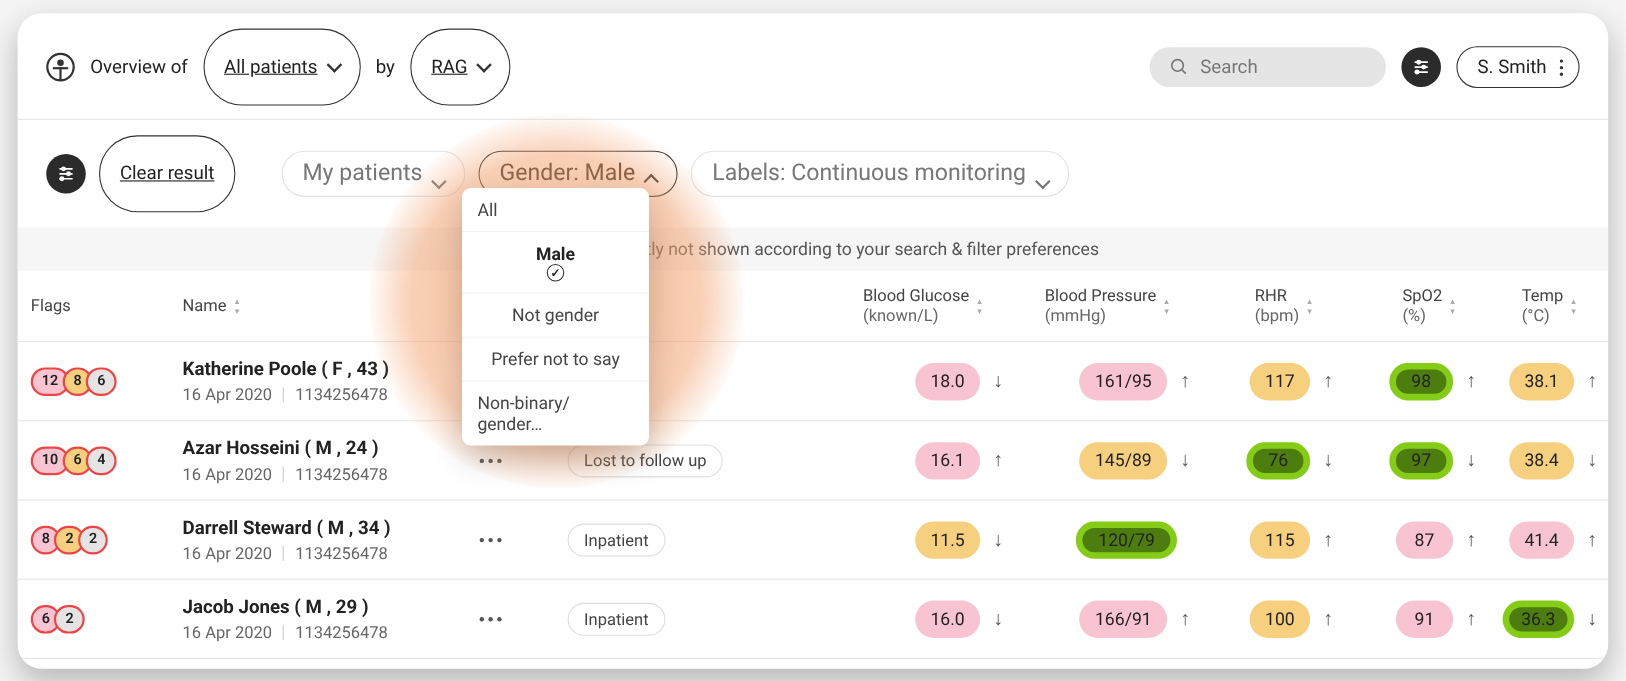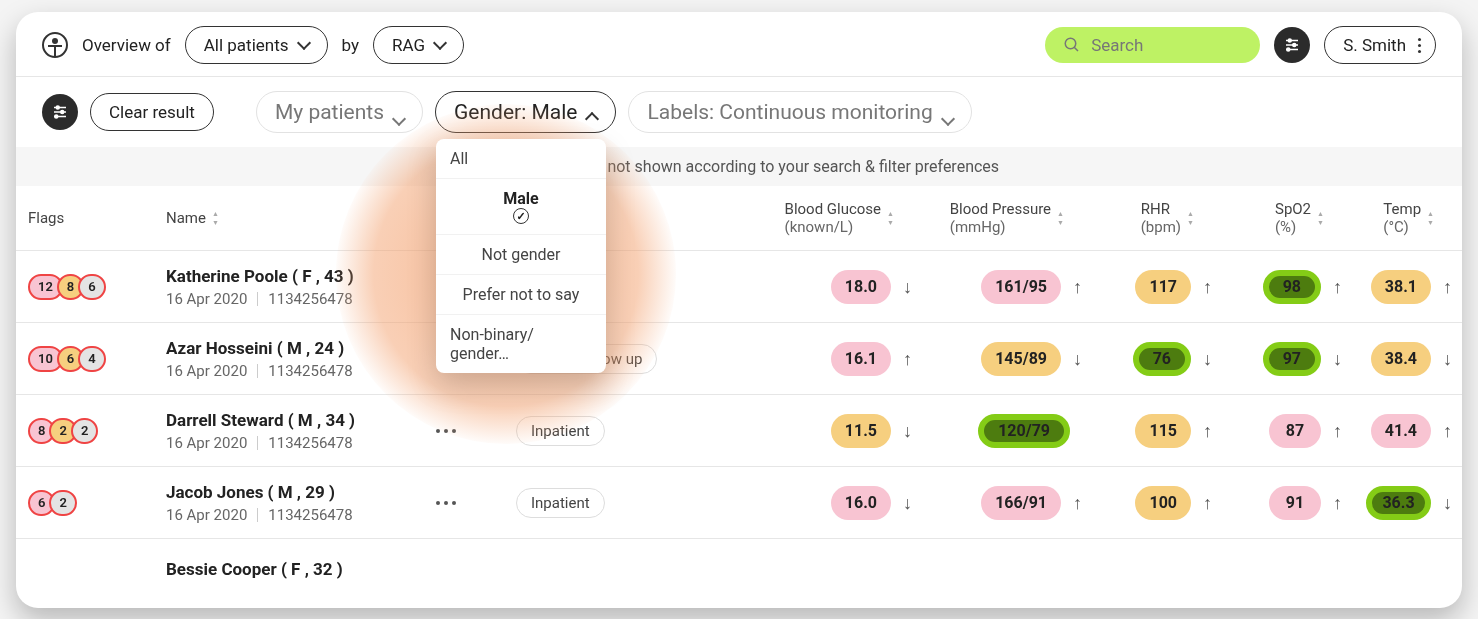--- a/index.html
+++ b/index.html
@@ -63,37 +63,38 @@
     content:""; position:absolute; width:2px; height:12px; background:#333; top:11px;
   }
   .logo::after {
     content:""; position:absolute; width:14px; height:2px; background:#333; top:11px;
   }
   .logo .head { position:absolute; width:6px;height:6px;border-radius:50%;background:#333; top:4px;}
   .hdr-text { font-size:17px; }
   .pill {
     border:1.5px solid #333;
     border-radius:999px;
-    padding:8px 18px;
+    padding:24px 18px;
     display:inline-flex;
     align-items:center;
     gap:10px;
     font-size:17px;
     cursor:pointer;
     background:#fff;
+    text-decoration:underline;
   }
   .caret {
     width:10px;height:10px;border-right:2px solid #333;border-bottom:2px solid #333;
     transform:rotate(45deg); margin-top:-4px;
   }
   .caret.up { transform:rotate(-135deg); margin-top:4px; }
   .search {
     margin-left:auto;
     display:flex;align-items:center;gap:10px;
-    background:#bef264;
+    background:#e5e5e5;
     border-radius:999px;
     padding:8px 18px;
     width:215px;
     color:#777;
     font-size:17px;
   }
   .search svg { width:18px;height:18px; }
   .icon-circle {
     width:36px;height:36px;border-radius:50%;
     background:var(--dark); color:#fff;
@@ -130,21 +131,21 @@
     cursor:pointer;
     background:#fff;
   }
   .ghost-pill .caret { border-color:#777; }
   .ghost-pill.active { border-color:#333; color:#222; }
   .ghost-pill.active .caret { border-color:#333; }
 
   
   .dropdown {
     position:absolute;
-    left:420px;
+    left:404px;
     top:62px;
     width:170px;
     background:#fff;
     border-radius:8px;
     box-shadow:0 12px 30px rgba(0,0,0,0.18);
     z-index:40;
     overflow:hidden;
     font-size:16px;
   }
   .dropdown-item {
@@ -222,21 +223,21 @@
     padding:5px 14px; font-size:15px; color:#444;
     display:inline-block; margin-right:8px;
   }
 
   .metric-cell { display:flex;align-items:center;gap:12px; justify-content:flex-end; padding-right:24px;}
   .metric {
     min-width:52px;
     height:34px;
     border-radius:999px;
     display:inline-flex;align-items:center;justify-content:center;
-    font-weight:700; font-size:16px;
+    font-weight:400; font-size:16px;
     padding:0 14px;
   }
   .arrow { font-size:18px; color:#555;}
 
   .last-row {
     border-bottom:none;
     height:40px;
     align-items:flex-end;
     padding-bottom:0;
   }

